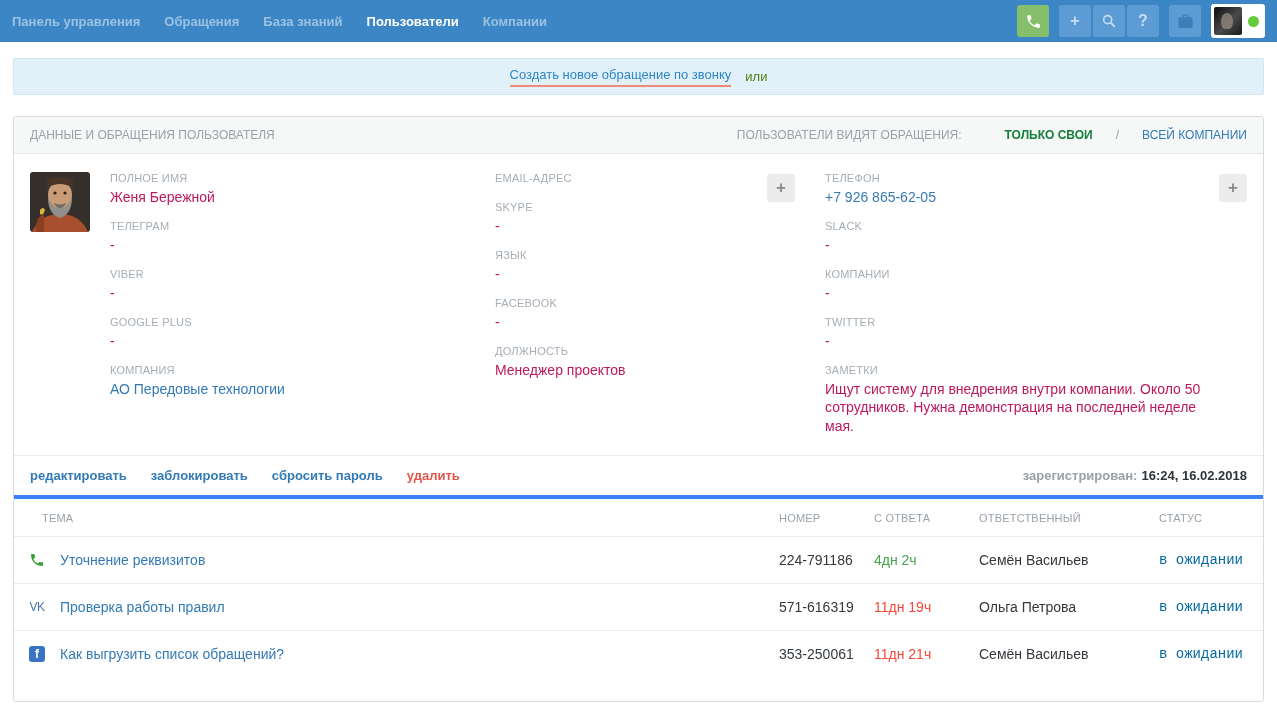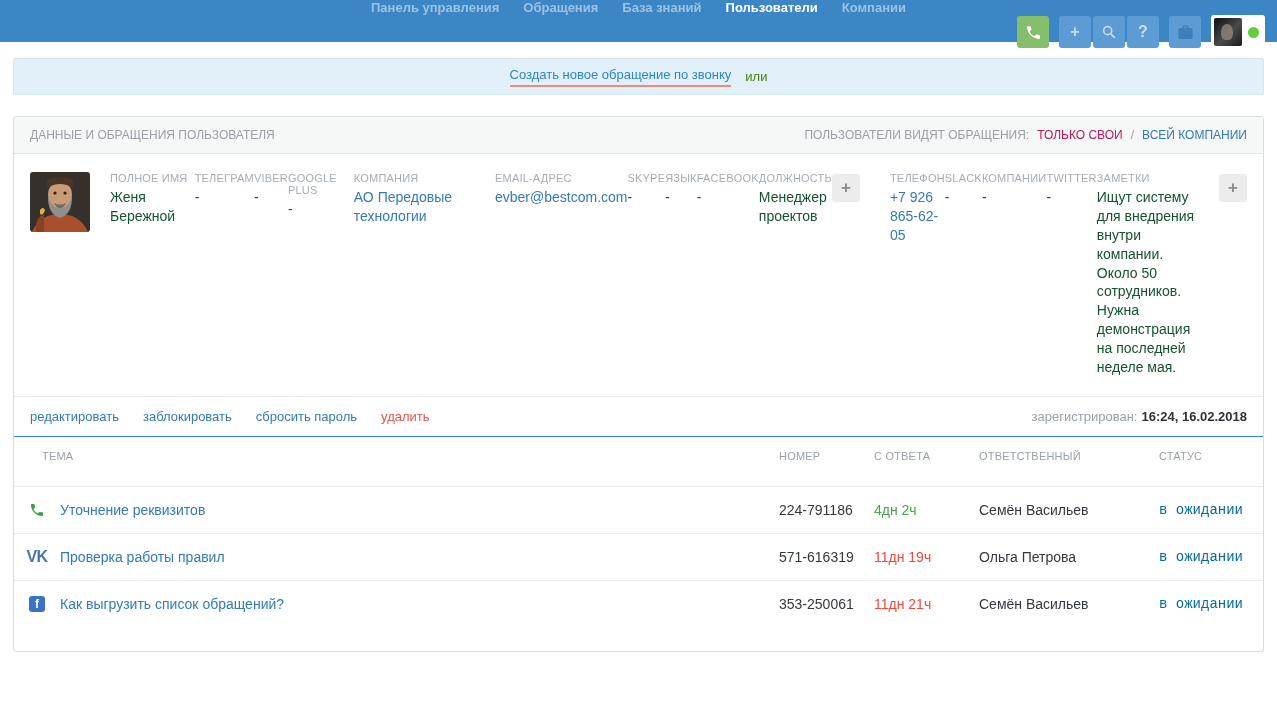--- a/index.html
+++ b/index.html
@@ -1,19 +1,19 @@
 <!DOCTYPE html>
 <html><head>
 <meta charset="utf-8">
 <style>
   * { box-sizing: border-box; margin: 0; padding: 0; }
   html,body { width: 1277px; background:#fff; font-family:"Liberation Sans", sans-serif; }
 
   
-  .topbar{ height:42px; background:#3c86c6; display:flex; align-items:center; padding:0 12px;flex-direction:column; }
+  .topbar{ height:42px; background:#3c86c6; display:flex; align-items:center; padding:0 12px; }
   .nav-items{ display:flex; gap:24px; align-items:center; }
   .nav-item{ font-size:13px; font-weight:bold; color:#9cc2e2; text-decoration:none; cursor:pointer; }
   .nav-item.active{ color:#ffffff; }
   .nav-tools{ margin-left:auto; display:flex; align-items:center; gap:10px; }
   .tool-btn{ width:32px; height:32px; border:none; border-radius:3px; background:#5c9bd4; color:#c7def2;
              font-size:16px; font-weight:bold; display:flex; align-items:center; justify-content:center; cursor:pointer; }
   .tool-btn.phone-btn{ background:#85bf6b; }
   .tool-group{ display:flex; gap:2px; }
   .tool-btn svg{ display:block; }
   .avatar-chip{ background:#fff; border-radius:3px; height:34px; display:flex; align-items:center; padding:3px 6px 3px 3px; gap:6px; cursor:pointer; }
@@ -25,56 +25,56 @@
   .call-banner{ margin:16px 13px 0 13px; height:37px; background:#e2f1f9; border:1px solid #d2e8f3; border-radius:2px;
                 display:flex; align-items:center; justify-content:center; gap:14px; font-size:13px; }
   .banner-link{ color:#2f86c8; text-decoration:none; border-bottom:2px solid #f08a7a; padding-bottom:3px; cursor:pointer; }
   .banner-or{ color:#4d7c0f; }
   .banner-bold{ color:#2e3338; font-weight:bold; }
 
   
   .card{ margin:21px 13px 20px 13px; border:1px solid #d9dcde; border-radius:3px; background:#fff; }
   .card-header{ background:#f6f7f7; border-bottom:1px solid #e3e5e7; border-radius:3px 3px 0 0;
                 padding:11px 16px; display:flex; align-items:center; font-size:12px; color:#9aa1a8; }
-  .card-header .vis{ margin-left:auto; display:flex; gap:8px; align-items:center; }
-  .vis-own{ color:#be185d; font-weight:normal; }
+  .card-header .vis{ margin-left:auto; display:flex; gap:23px; align-items:center; }
+  .vis-own{ color:#15803d; font-weight:bold;margin-left:20px; }
   .vis-all{ color:#337ab7; text-decoration:none; cursor:pointer; }
 
   
   .profile{ display:flex; padding:18px 16px 6px 16px; }
   .big-avatar{ flex:0 0 60px; width:60px; height:60px; border-radius:3px; overflow:hidden; margin-right:20px; }
-  .pcol{ display:flex; }
+  .pcol{ display:flex; flex-direction:column; }
   .pcol1{ flex:0 0 385px; }
   .pcol2{ flex:0 0 272px; }
   .pcol3{ flex:1; margin:0 14px 0 30px; max-width:430px; }
   .field{ margin-bottom:13px; }
   .field-label{ font-size:11px; color:#a6adb5; letter-spacing:.2px; margin-bottom:4px; }
-  .field-value{ font-size:14px; color:#14532d; line-height:1.35; }
+  .field-value{ font-size:14px; color:#be185d; line-height:1.35; }
   .field-value[data-link="true"]{ color:#337ab7; cursor:pointer; }
   .plus-btn{ flex:0 0 28px; width:28px; height:28px; margin-top:2px; border:none; border-radius:3px; background:#ececec;
              color:#8b8b8b; font-size:17px; font-weight:bold; line-height:26px; cursor:pointer; }
   .plus-right{ margin-left:auto; }
 
   
-  .actions{ border-top:1px solid #ececec; padding:12px 16px; display:flex; align-items:center; gap:24px; font-size:13px; }
+  .actions{ border-top:1px solid #ececec; padding:12px 16px; display:flex; align-items:center; gap:24px; font-size:13px;font-weight:bold; }
   .action-link{ color:#337ab7; text-decoration:none; cursor:pointer; }
   .action-link.danger{ color:#e2574c; }
   .registered{ margin-left:auto; color:#9aa1a8; font-size:13px; }
   .registered b{ color:#2e3338; margin-left:4px; }
 
   
   table.tickets{ width:100%; border-collapse:collapse; table-layout:fixed; margin-bottom:24px; }
-  .tickets th{ border-top:1px solid #3b82f6; font-size:11px; font-weight:normal; color:#9aa1a8; text-align:left;
-               padding:13px 8px 24px 8px; letter-spacing:.2px; }
+  .tickets th{ border-top:4px solid #3b82f6; font-size:11px; font-weight:normal; color:#9aa1a8; text-align:left;
+               padding:13px 8px 12px 8px; letter-spacing:.2px; }
   .tickets th:first-child{ padding-left:28px; }
   .tickets td{ border-top:1px solid #ececec; font-size:14px; color:#33383d; padding:14px 8px; }
   .tickets td:first-child{ padding-left:14px; }
   .subject-cell{ display:flex; align-items:center; gap:14px; }
   .chan-icon{ width:18px; height:18px; display:flex; align-items:center; justify-content:center; flex:0 0 18px; }
-  .vk-glyph{ font-size:16px; font-weight:bold; color:#4a76a8; letter-spacing:-0.5px; font-style:normal; }
+  .vk-glyph{ font-size:12px; font-weight:normal; color:#4a76a8; letter-spacing:-0.5px; font-style:normal; }
   .fb-glyph{ width:16px; height:16px; border-radius:3px; background:#3b73c4; color:#fff; font-size:12px; font-weight:bold;
              display:flex; align-items:flex-end; justify-content:center; line-height:15px; }
   .subject-link{ color:#337ab7; text-decoration:none; cursor:pointer; white-space:nowrap; overflow:hidden; text-overflow:ellipsis; }
   td.since[data-color="green"]{ color:#48a44c; }
   td.since[data-color="red"]{ color:#f4473a; }
   td.status[data-color="orange"]{ color:#0369a1;font-family:Liberation Mono, monospace; }
   td.status[data-color="green"]{ color:#67ad4f; }
 </style>
 </head>
 <body>
@@ -178,21 +178,20 @@
         </div>
       <div class="field">
           <div class="field-label">КОМПАНИЯ</div>
           <div class="field-value" data-link="true">АО Передовые технологии</div>
         </div>
     </div>
 
     <div class="pcol pcol2">
       <div class="field">
           <div class="field-label">EMAIL-АДРЕС</div>
-          <div class="field-value" data-link="true">evber@bestcom.com</div>
         </div>
       <div class="field">
           <div class="field-label">SKYPE</div>
           <div class="field-value">-</div>
         </div>
       <div class="field">
           <div class="field-label">ЯЗЫК</div>
           <div class="field-value">-</div>
         </div>
       <div class="field">

